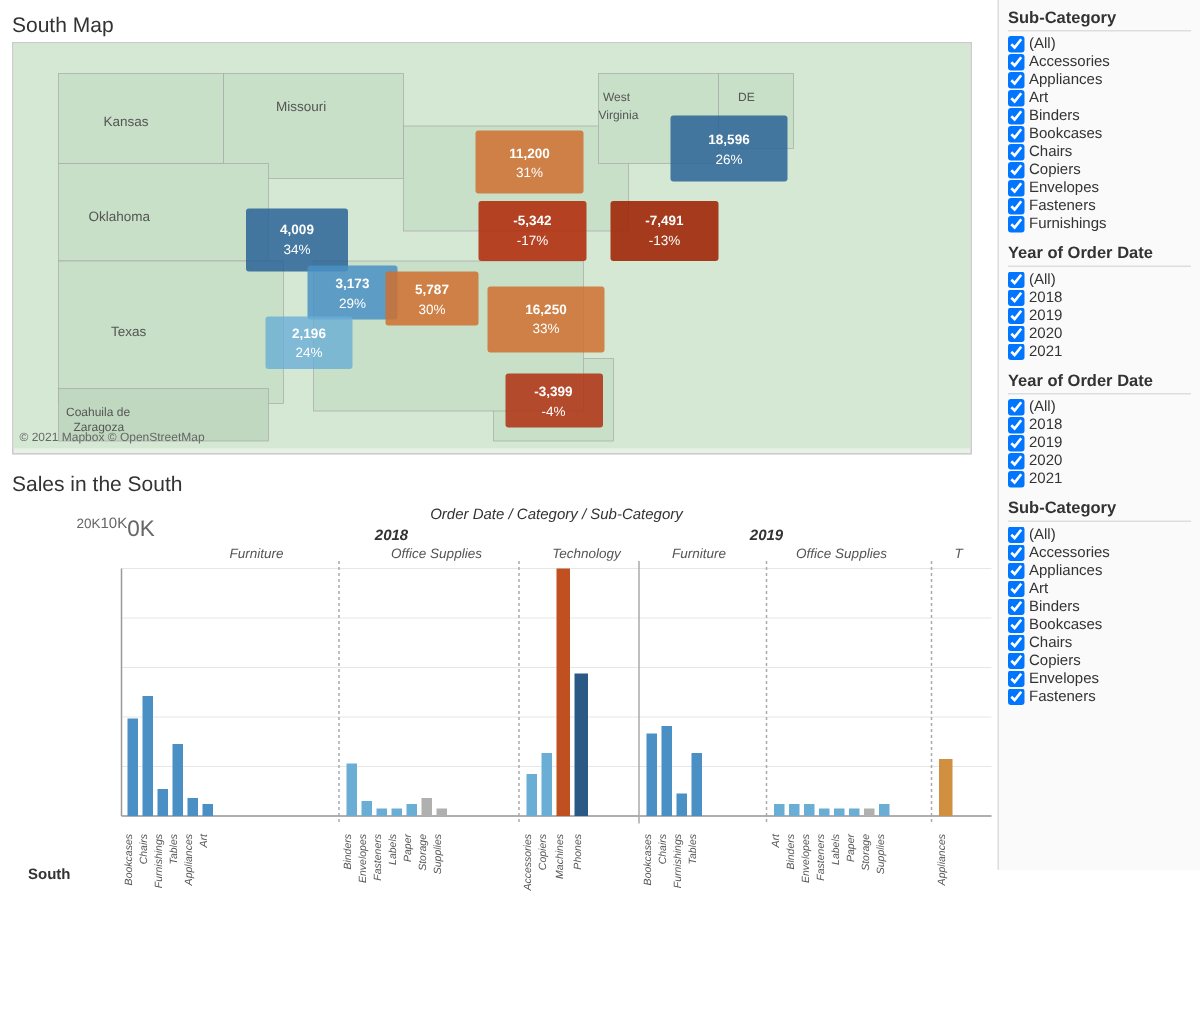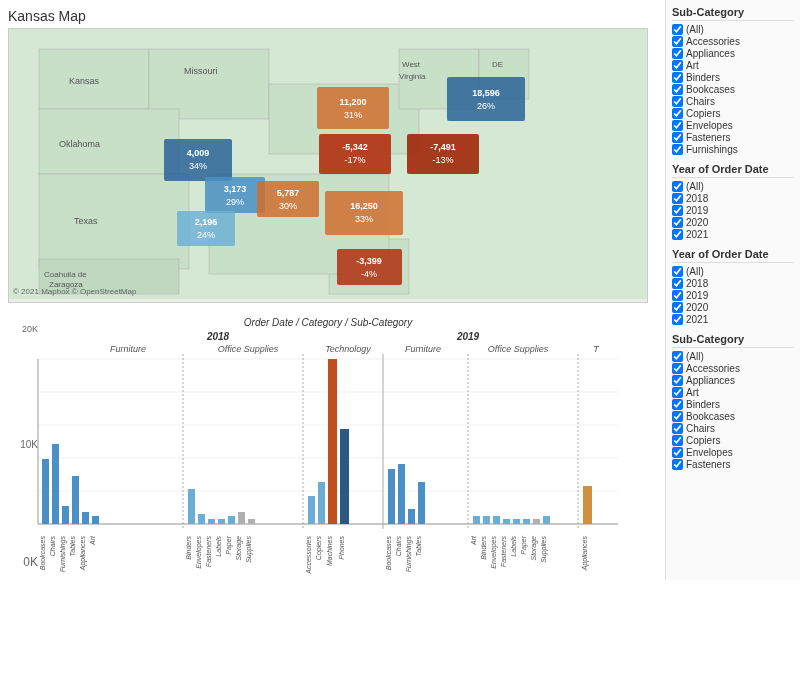--- a/index.html
+++ b/index.html
@@ -26,21 +26,21 @@
     
     
     .map-svg { width: 640px; height: 270px; }
   </style>
 </head>
 <body>
 
 <div class="main-content">
 
   <div class="profit-map-section">
-    <div class="section-title">Kansas Map</div>
+    <div class="section-title">South Map</div>
     <div class="map-container">
       <svg class="map-svg" viewBox="0 0 640 270">
 
         <rect width="640" height="270" fill="#d4e8d4"></rect>
 
         <rect x="30" y="20" width="110" height="60" fill="#c8dfc8" stroke="#aaa" stroke-width="0.5"></rect>
         <text x="60" y="55" font-size="9" fill="#555">Kansas</text>
 
         <rect x="140" y="20" width="120" height="70" fill="#c8dfc8" stroke="#aaa" stroke-width="0.5"></rect>
         <text x="175" y="45" font-size="9" fill="#555">Missouri</text>
@@ -107,29 +107,33 @@
         <rect x="438" y="48" width="78" height="44" rx="2" fill="#2a6496" fill-opacity="0.85"></rect>
         <text x="477" y="67" font-size="9" fill="white" text-anchor="middle" font-weight="bold">18,596</text>
         <text x="477" y="80" font-size="9" fill="white" text-anchor="middle">26%</text>
 
         <text x="4" y="265" font-size="8" fill="#666">© 2021 Mapbox © OpenStreetMap</text>
       </svg>
     </div>
   </div>
 
   <div class="sales-section">
+    <div class="section-title">Sales in the South</div>
 
     <div style="display:flex; height:310px;">
 
+      <div style="width:50px; display:flex; flex-direction:column; justify-content:flex-end; padding-bottom:55px; padding-right:4px;">
+        <div style="font-size:10px; color:#333; font-weight:bold; text-align:right;">South</div>
+      </div>
 
       <div style="width:30px; display:flex; flex-direction:column; justify-content:flex-end; padding-bottom:55px;">
-        <div style="flex:1; display:flex; flex-direction:column; justify-content:space-between; padding-top:10px;">
+        <div style="flex:1; display:flex; flex-direction:row; justify-content:space-between; padding-top:10px;">
           <span style="font-size:9px; color:#666; text-align:right;">20K</span>
           <span style="font-size:10px; color:#666; text-align:right;">10K</span>
-          <span style="font-size:12px; color:#666; text-align:right;">0K</span>
+          <span style="font-size:15px; color:#666; text-align:right;">0K</span>
         </div>
       </div>
 
       <div style="flex:1; position:relative;font-style:italic;">
         <svg width="580" height="305" style="overflow:visible;">
 
           <text x="290" y="12" font-size="10" fill="#333" text-anchor="middle">Order Date / Category / Sub-Category</text>
 
           <text x="180" y="26" font-size="10" fill="#333" text-anchor="middle" font-weight="bold">2018</text>
           <text x="430" y="26" font-size="10" fill="#333" text-anchor="middle" font-weight="bold">2019</text>

